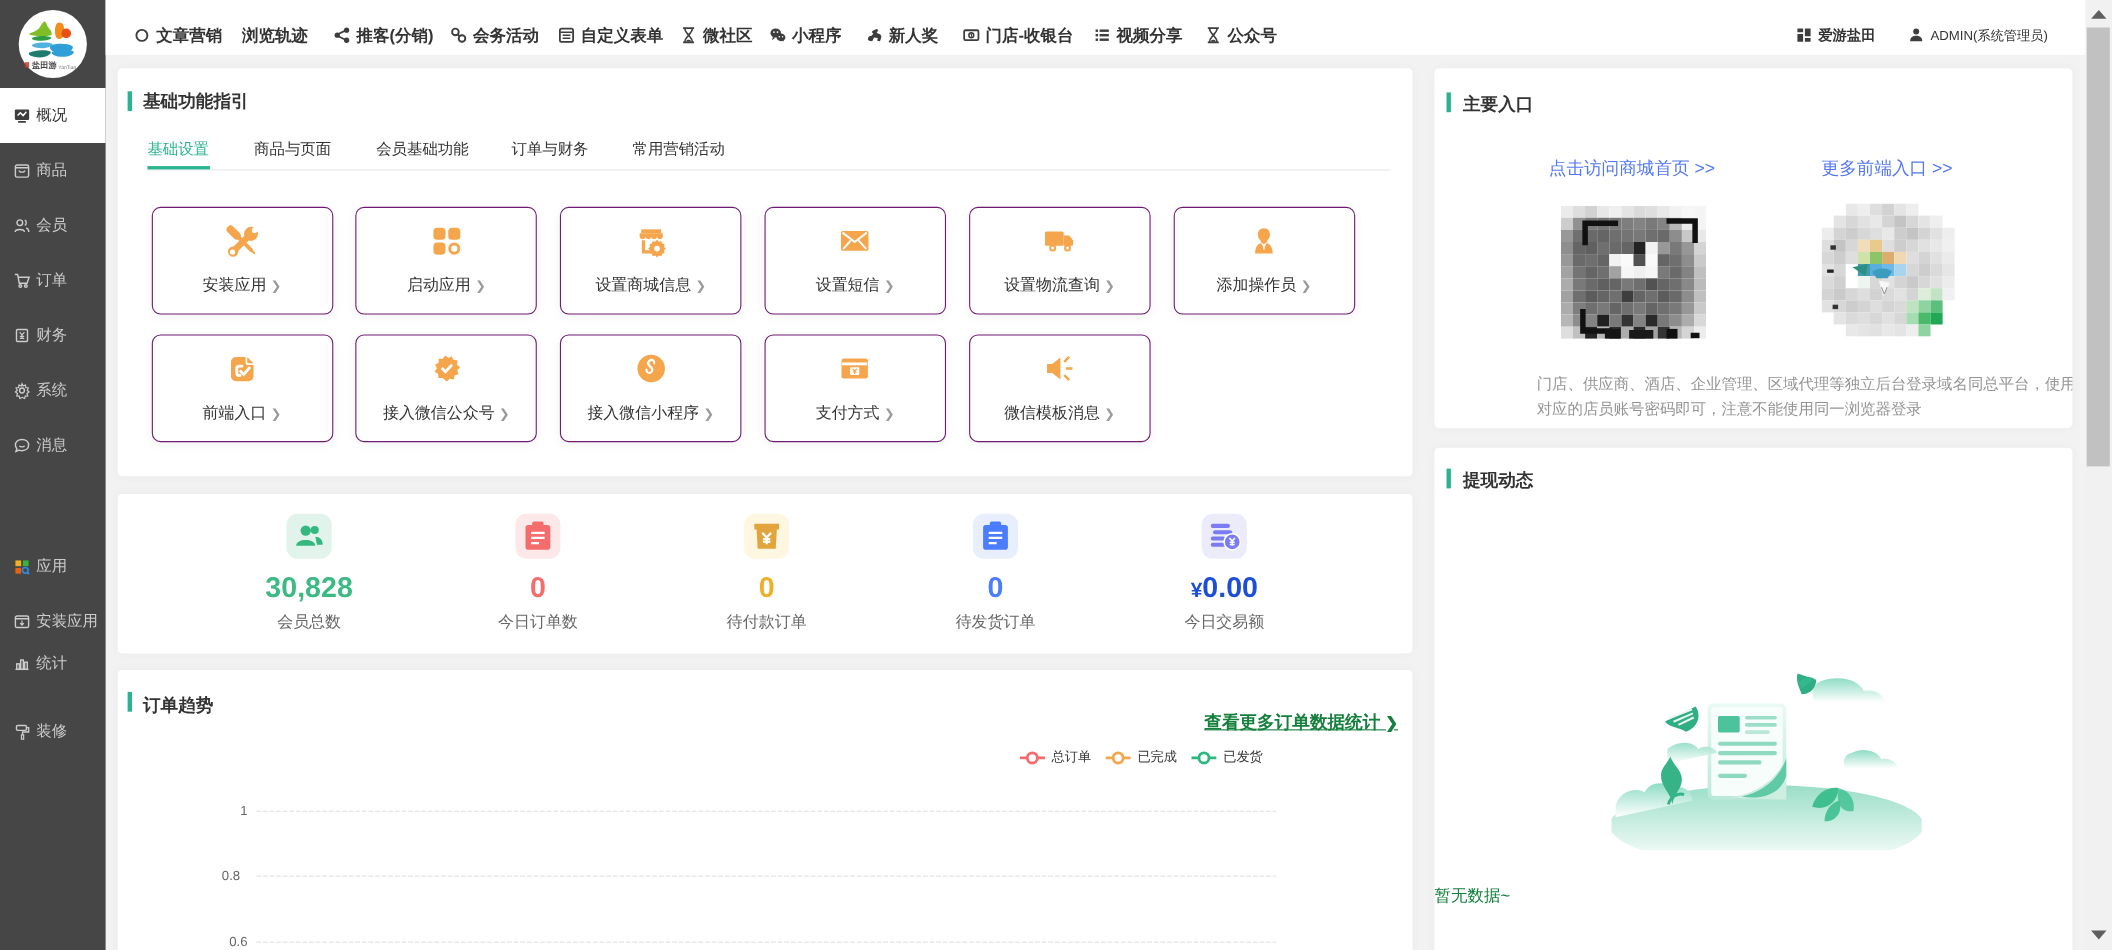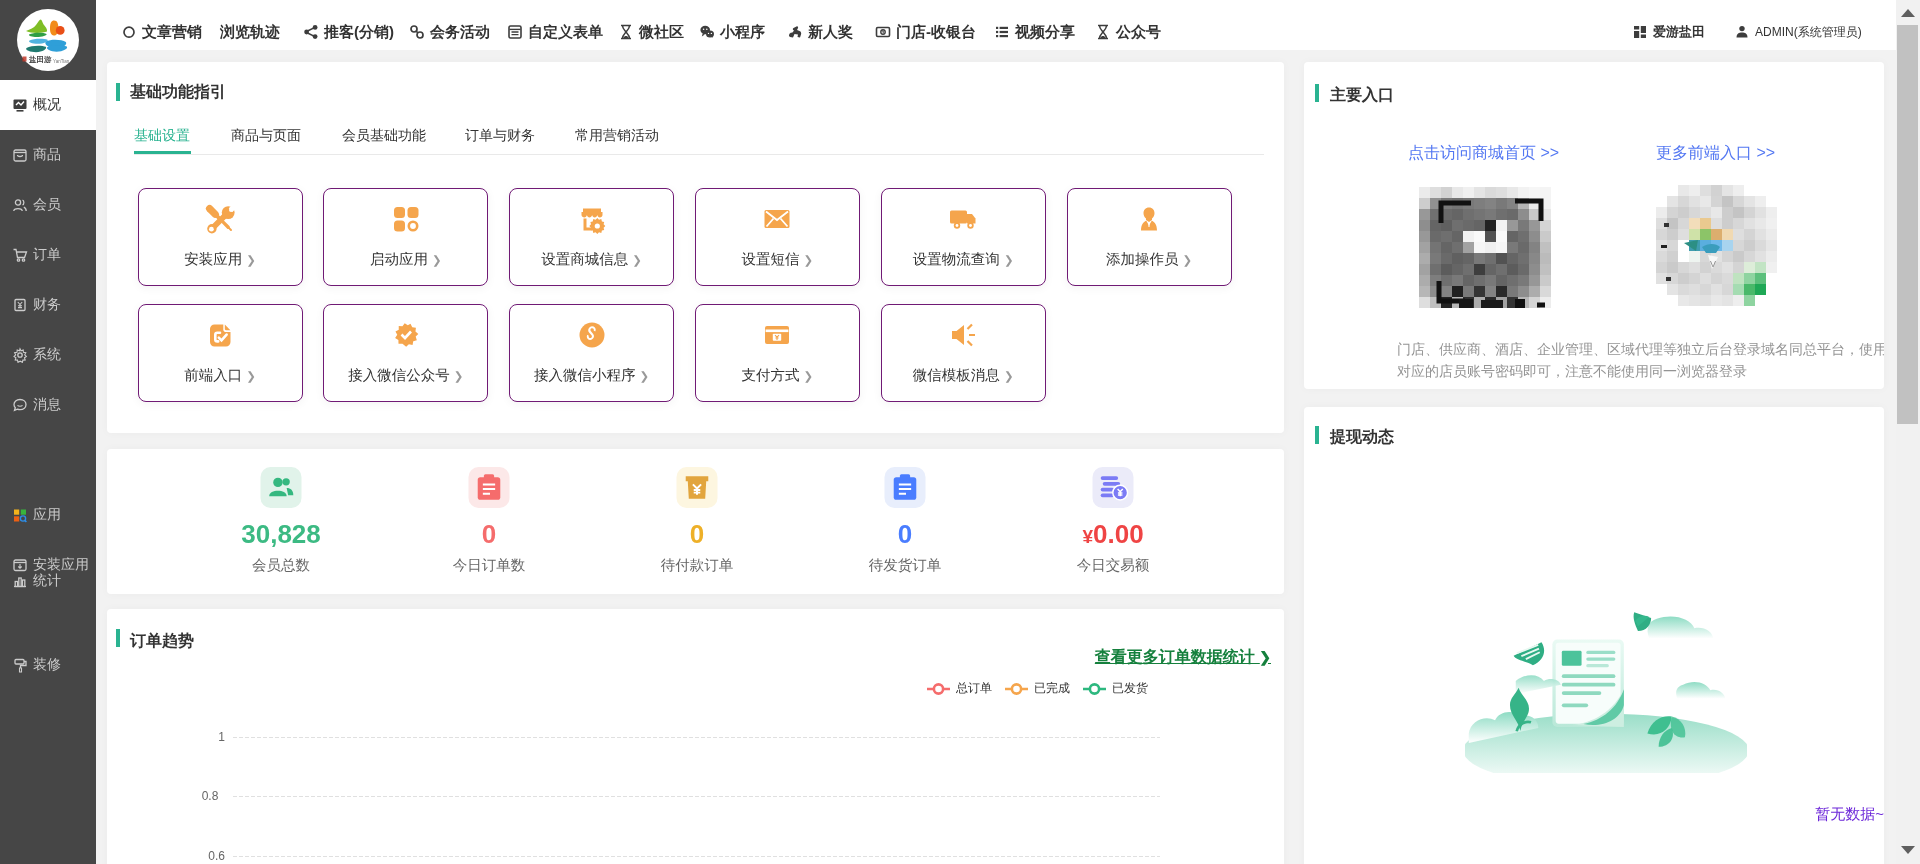--- a/index.html
+++ b/index.html
@@ -132,21 +132,21 @@
       <span class="stx">应用</span>
     </div>
 <div class="sitem" style="top:540px;">
       <svg class="sic" viewBox="0 0 16 16" fill="none" stroke="#cccccc" stroke-width="1.3">
         <rect x="2" y="3" width="12" height="10.5" rx="1.5"></rect>
         <path d="M2 5.5 H14"></path>
         <path d="M8 7 V11 M6.3 9.5 L8 11.2 L9.7 9.5" stroke-width="1.1"></path>
       </svg>
       <span class="stx">安装应用</span>
     </div>
-<div class="sitem" style="top:556px;text-align:center;">
+<div class="sitem" style="top:578px;text-align:center;">
       <svg class="sic" viewBox="0 0 16 16" fill="none" stroke="#cccccc" stroke-width="1.3">
         <path d="M2 13.5 H14" stroke-width="1.2"></path>
         <rect x="3.2" y="8.5" width="2.4" height="5"></rect>
         <rect x="6.8" y="5" width="2.4" height="8.5"></rect>
         <rect x="10.4" y="7" width="2.4" height="6.5"></rect>
       </svg>
       <span class="stx">统计</span>
     </div>
 <div class="sitem" style="top:640px;">
       <svg class="sic" viewBox="0 0 16 16" fill="none" stroke="#cccccc" stroke-width="1.3">
@@ -425,21 +425,21 @@
 <div class="sbox" style="background:#ebebf9;"><svg width="41" height="41" viewBox="0 0 40 40">
           <g fill="#7b7bf5">
             <rect x="8" y="9" width="17" height="3.6" rx="1.8"></rect>
             <rect x="10" y="14.6" width="17" height="3.6" rx="1.8"></rect>
             <rect x="8" y="20.2" width="13" height="3.6" rx="1.8"></rect>
             <rect x="8" y="25.8" width="13" height="3.6" rx="1.8"></rect>
             <circle cx="27" cy="25" r="7.2" fill="#7b7bf5" stroke="#fff" stroke-width="1.4"></circle>
             <path d="M24.5 21.5 L27 24.2 L29.5 21.5 M27 24.2 V28.5 M24.8 25.3 H29.2 M24.8 27.3 H29.2" stroke="#fff" stroke-width="1.4" fill="none"></path>
           </g>
         </svg></div>
-<div class="snum" style="color:#ef4444;"><span style="font-size:19px;">¥</span>0.00</div>
+<div class="snum" style="color:#1d4ed8;"><span style="font-size:19px;">¥</span>0.00</div>
 <div class="slab">今日交易额</div>
     </div>
 </div>
 
 <div class="card" id="trend">
   <div class="ttl-bar" style="left:9px; top:20px;"></div>
   <div class="ttl" style="left:23px; top:22px;">订单趋势</div>
   <div style="position:absolute; right:13px; top:38px; font-size:16px; font-weight:bold; color:#15803d;text-decoration:underline;">查看更多订单数据统计 <span style="font-size:14px;">❯</span></div>
   <div class="legend" style="left:820px; top:71px;">
       <div class="lgitem"><svg width="23" height="14" viewBox="0 0 23 14" style="margin-right:6px;">
@@ -772,20 +772,20 @@
 <path d="M52 128 C52 140 62 146 64 158 C66 146 74 142 74 132 C74 122 64 116 62 108 C58 116 52 120 52 128 Z" fill="#36b488" transform="translate(0 10) scale(0.92)"></path>
 <path d="M60 168 C62 160 70 156 76 158" stroke="#36b488" stroke-width="3" fill="none" transform="translate(-2 -4) scale(0.95)"></path>
 <g fill="#3fbf90" transform="translate(-18 16)">
 <path d="M212 142 C216 128 228 122 238 124 C236 138 226 146 212 142 Z"></path>
 <path d="M238 124 C248 126 254 136 252 146 C242 148 234 140 238 124 Z" opacity="0.8"></path>
 <path d="M224 156 C224 146 230 138 238 136 C242 146 236 156 224 156 Z" opacity="0.9"></path>
 </g>
 <path d="M52 72 L84 64 C88 74 82 84 70 86 C64 80 54 78 52 72 Z" fill="#2fae84" transform="rotate(-12 68 75)"></path>
 <path d="M56 70 L80 66 M60 74 L80 70 M64 78 L80 74" stroke="#e8f8f1" stroke-width="2" transform="rotate(-12 68 75)"></path>
 </svg></div>
-  <div style="position:absolute; left:0; width:100%; top:398px; text-align:right; font-size:15px; color:#6d28d9;">暂无数据~</div>
+  <div style="position:absolute; left:0; width:100%; top:398px; text-align:left; font-size:15px; color:#15803d;">暂无数据~</div>
 </div>
 
 <div id="sbar">
   <div class="sarrow" style="top:9px; border-bottom:8px solid #5f5f5f;"></div>
   <div id="sthumb"></div>
   <div class="sarrow" style="top:846px; border-top:8px solid #5f5f5f;"></div>
 </div>
 
 </body></html>

